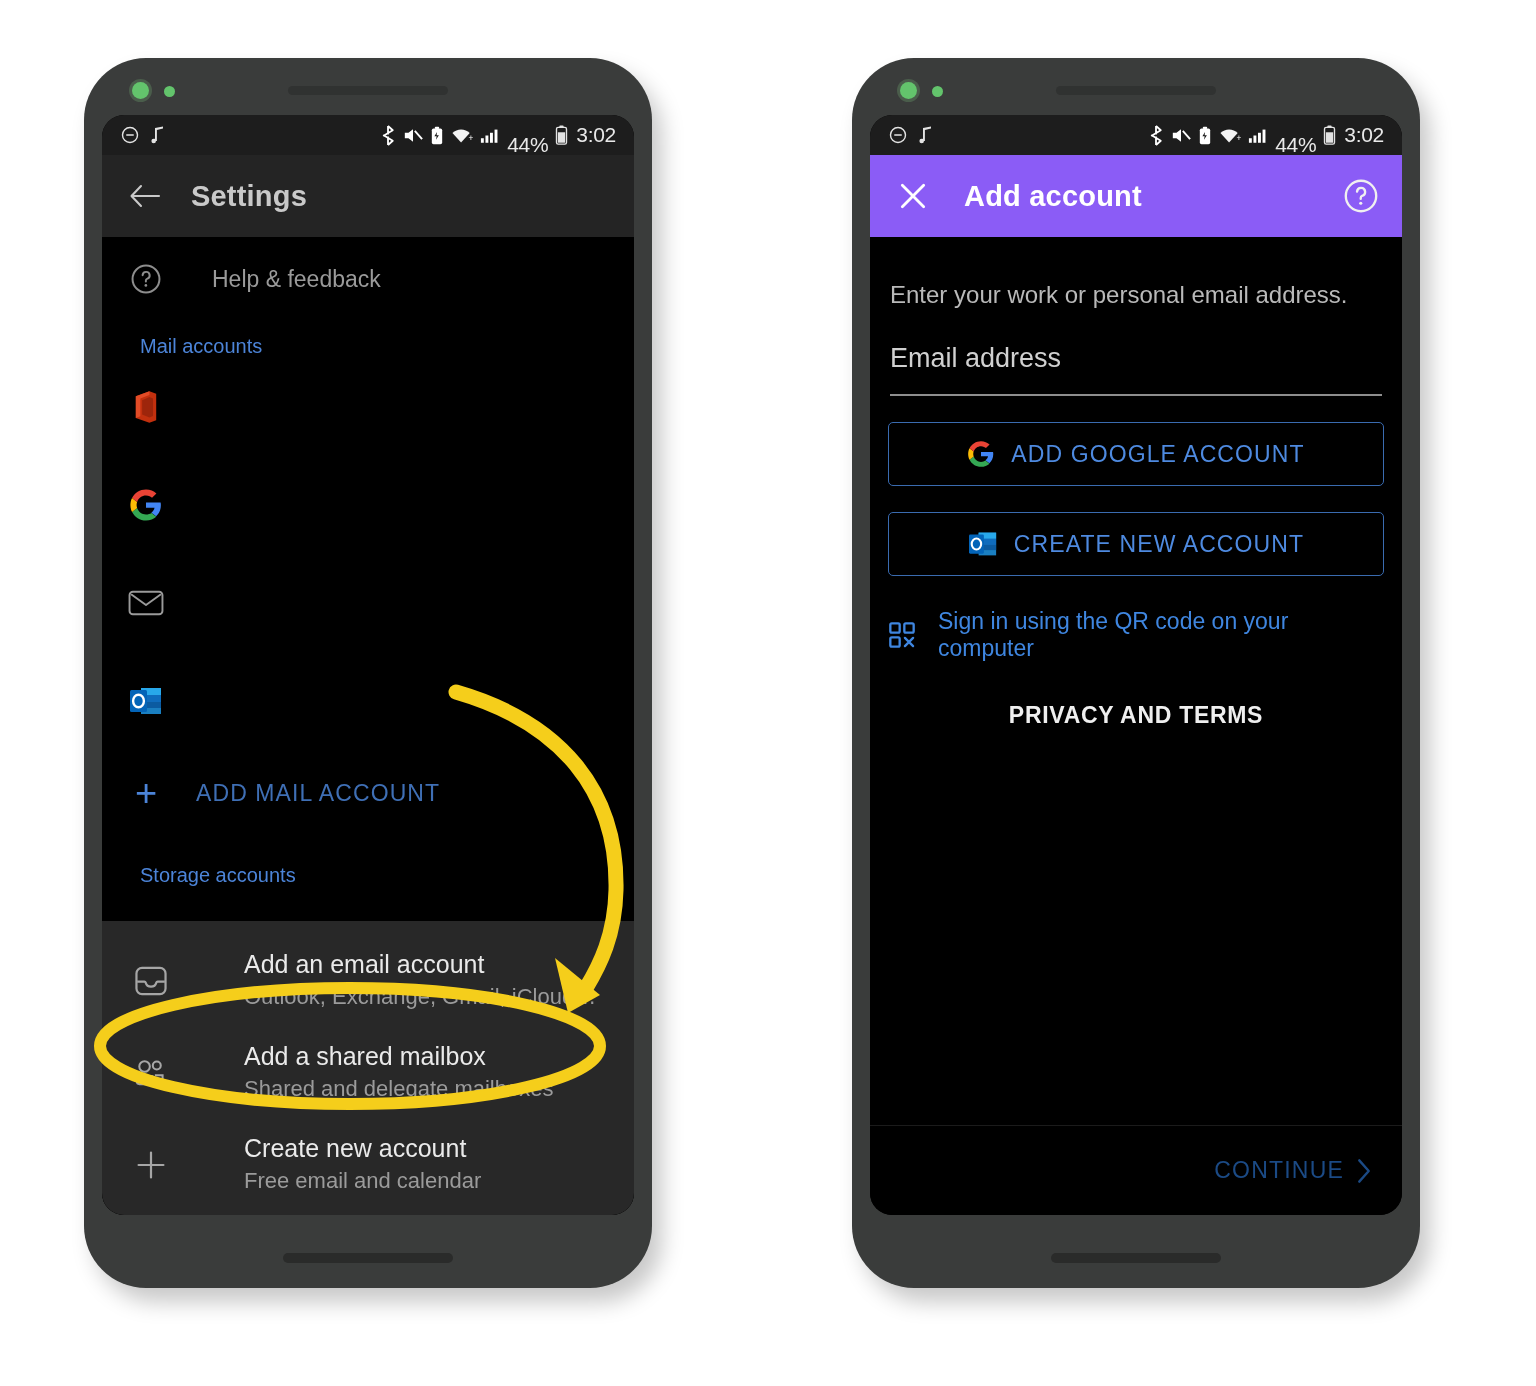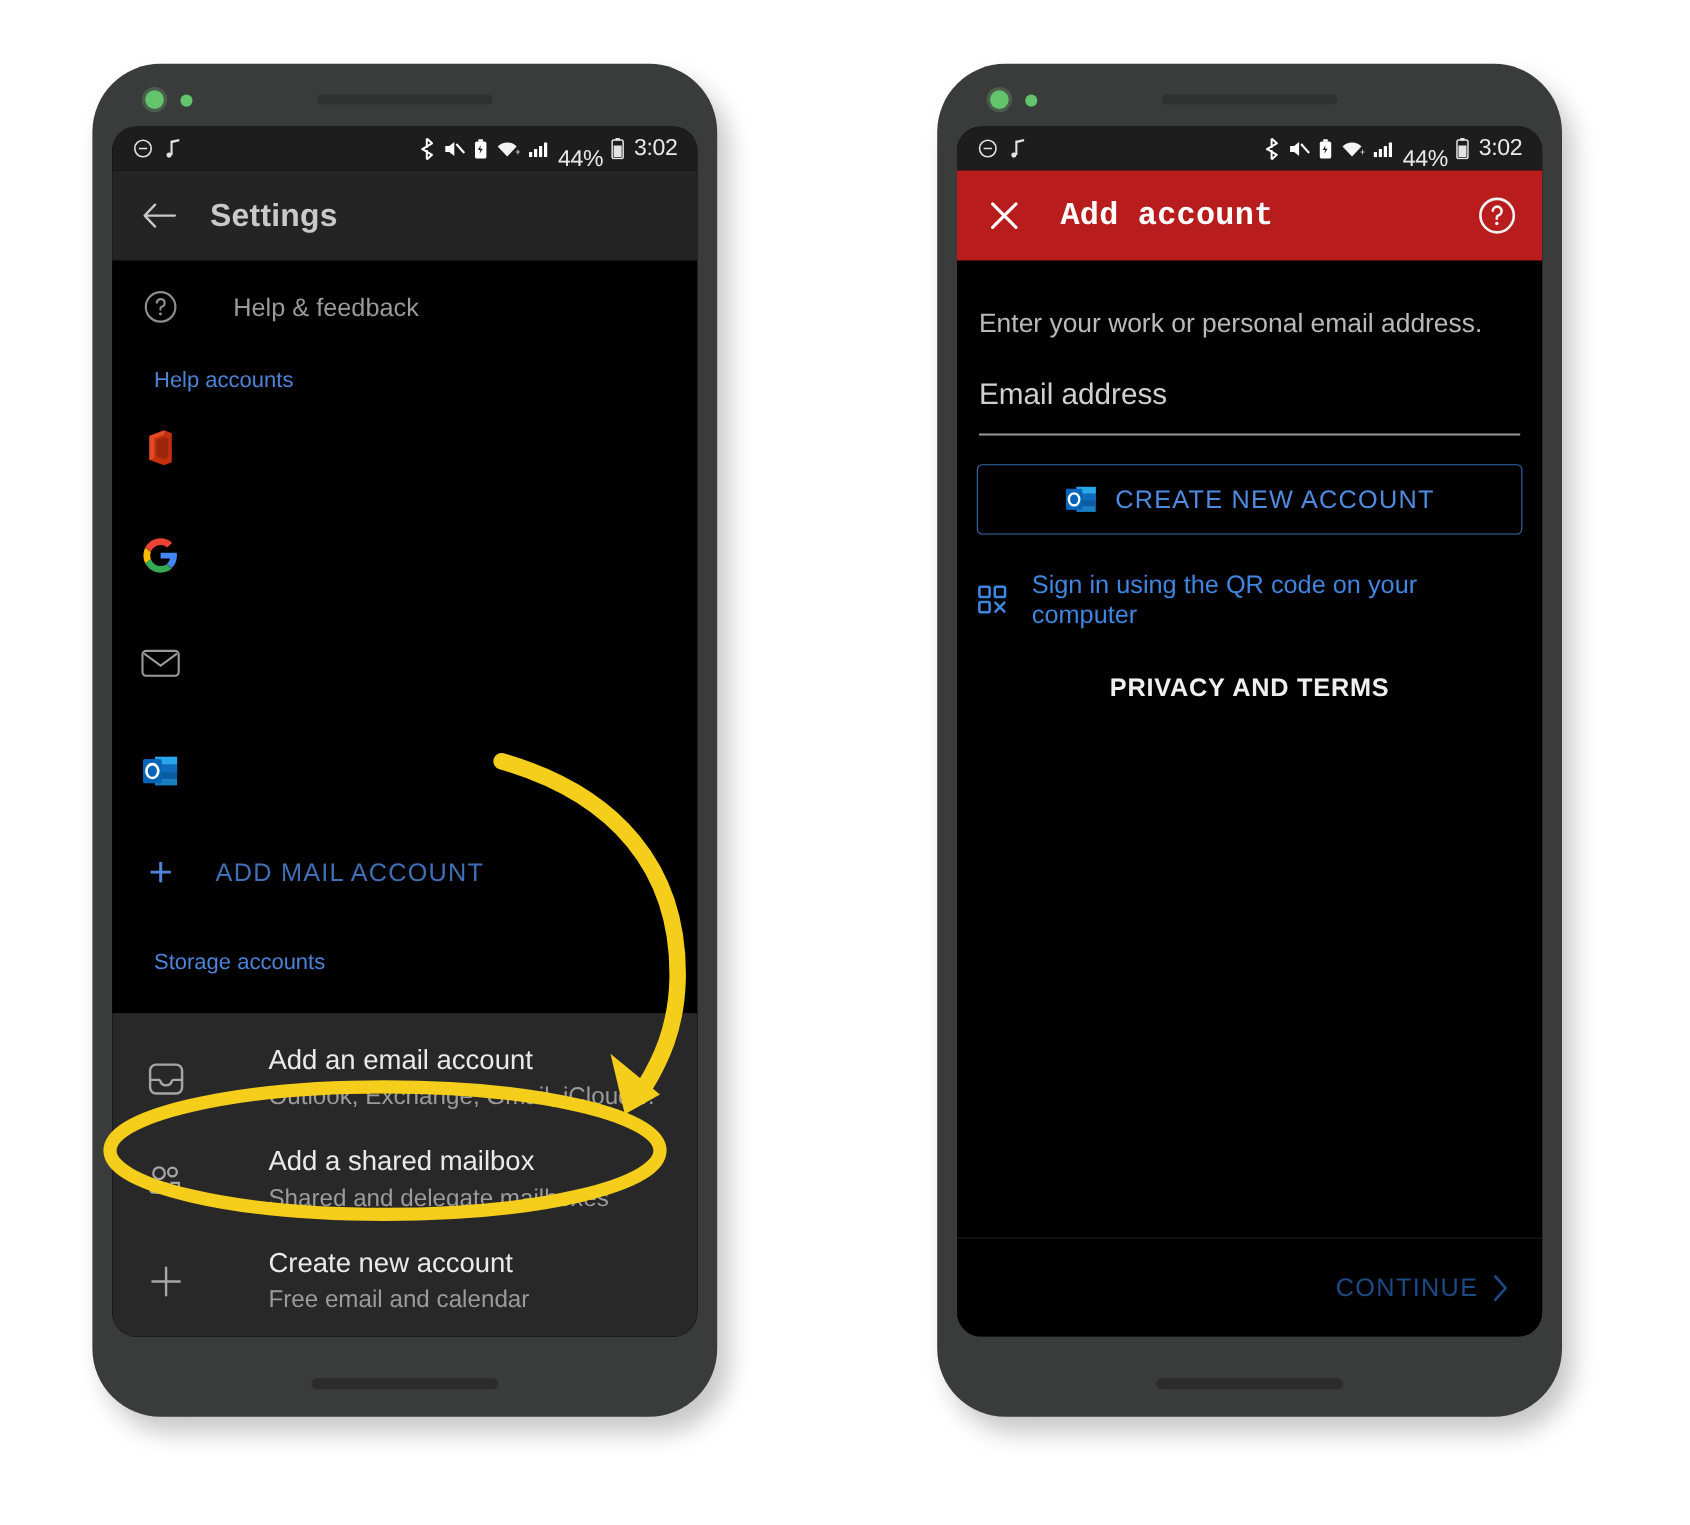--- a/index.html
+++ b/index.html
@@ -95,23 +95,23 @@
     padding:14px 0 4px 0;
   }
   .sheet-row{display:flex;align-items:center;padding:14px 22px;box-sizing:border-box;gap:44px;}
   .sheet-row .ico{width:54px;display:flex;justify-content:center;flex:0 0 54px;}
   .sheet-row .txt{margin-left:22px;}
   .sheet-row .t1{color:#eaeaea;font-size:25px;line-height:1.25;}
   .sheet-row .t2{color:#9b9b9b;font-size:22px;line-height:1.4;margin-top:2px;}
 
   
   .appbar2{
-    height:82px;background:#b91c1c;
+    height:82px;background:#8b5cf6;
     display:flex;align-items:center;
-    padding:0 22px;box-sizing:border-box;font-family:Liberation Mono, monospace;
+    padding:0 22px;box-sizing:border-box;
   }
   .appbar2 .title{color:#fff;font-size:29px;font-weight:700;margin-left:30px;letter-spacing:.2px;}
   .appbar2 .help{margin-left:auto;}
 
   .body2{background:#000;height:978px;position:relative;padding:0 18px;box-sizing:border-box;}
   .hint{color:#b9b9b9;font-size:24px;padding:44px 0 0 2px;}
   .emailfield{margin-top:34px;padding:0 2px;}
   .emailfield .ph{color:#d0d0d0;font-size:27px;}
   .emailfield .ul{height:2px;background:#8e8e8e;margin-top:20px;}
 
@@ -227,21 +227,21 @@
           <div class="ico">
             <svg width="34" height="34" viewBox="0 0 24 24">
                 <circle cx="12" cy="12" r="9.5" fill="none" stroke="#8d8d8d" stroke-width="1.4"></circle>
                 <path d="M9.6 9.3a2.5 2.5 0 1 1 3.1 2.6c-.6.2-.8.7-.8 1.3v.5" fill="none" stroke="#8d8d8d" stroke-width="1.4" stroke-linecap="round"></path>
                 <circle cx="11.9" cy="16.5" r="0.95" fill="#8d8d8d"></circle>
               </svg>
           </div>
           <div class="lbl">Help &amp; feedback</div>
         </div>
 
-        <div class="sec-hdr">Help accounts</div>
+        <div class="sec-hdr">Mail accounts</div>
 
         <div class="acct-row">
           <div class="ico">
             <svg width="30" height="34" viewBox="0 0 26 30">
               <path d="M16 1 4 5.6v19.2L16 29l6-2.4V3.4z" fill="#c2300e"></path>
               <path d="M16 1 4 5.6v19.2l4-1.7V7.4l8-3z" fill="#e8502a" opacity=".85"></path>
               <path d="M16 6.2 9.6 9v12.6l6.4 2.6 3.2-1.3V7.6z" fill="#7f1d0a" opacity=".55"></path>
             </svg>
           </div>
         </div>
@@ -420,20 +420,31 @@
 
       <div class="body2">
 
         <div class="hint">Enter your work or personal email address.</div>
 
         <div class="emailfield">
           <div class="ph">Email address</div>
           <div class="ul"></div>
         </div>
 
+        <div class="obtn">
+          <span>
+            <svg width="28" height="28" viewBox="0 0 48 48">
+              <path fill="#4285F4" d="M45 24.5c0-1.6-.1-2.8-.4-4H24v7.3h12c-.2 2-1.5 5-4.4 7l6.7 5.2C42.2 36.3 45 31 45 24.5z"></path>
+              <path fill="#34A853" d="M24 46c5.9 0 10.9-2 14.5-5.3l-6.9-5.4c-1.9 1.3-4.4 2.2-7.6 2.2-5.8 0-10.7-3.8-12.5-9.1l-7.1 5.5C8 41.2 15.4 46 24 46z"></path>
+              <path fill="#FBBC05" d="M11.5 28.4c-.5-1.4-.8-2.9-.8-4.4s.3-3 .7-4.4l-7.1-5.6C2.8 16.9 2 20.4 2 24s.8 7.1 2.3 10l7.2-5.6z"></path>
+              <path fill="#EA4335" d="M24 10.5c4.1 0 6.9 1.8 8.5 3.3l6.2-6.1C34.9 4.1 29.9 2 24 2 15.4 2 8 6.8 4.3 14l7.2 5.6C13.3 14.3 18.2 10.5 24 10.5z"></path>
+            </svg>
+          </span>
+          <span class="lbl">ADD GOOGLE ACCOUNT</span>
+        </div>
 
         <div class="obtn">
           <span>
             <svg width="30" height="28" viewBox="0 0 34 32">
               <rect x="12" y="3" width="20" height="26" fill="#1a7fc1"></rect>
               <rect x="12" y="3" width="20" height="7" fill="#28a8ea"></rect>
               <rect x="12" y="10" width="20" height="7" fill="#0f6cbd"></rect>
               <rect x="12" y="17" width="20" height="6" fill="#0b5ba1"></rect>
               <rect x="1" y="5" width="17" height="22" rx="1.5" fill="#0364b8"></rect>
               <ellipse cx="9.5" cy="16" rx="5.4" ry="6.3" fill="none" stroke="#fff" stroke-width="2.4"></ellipse>

